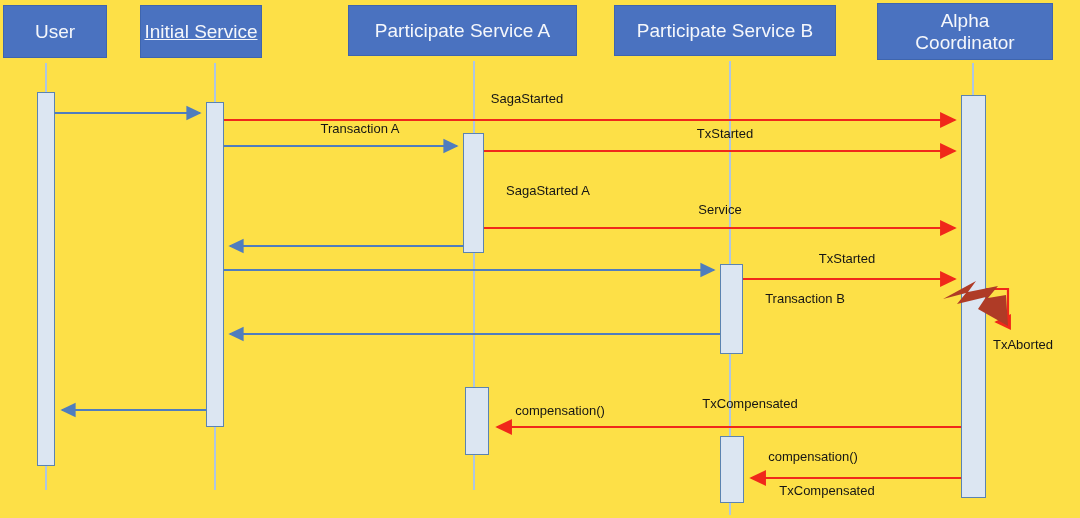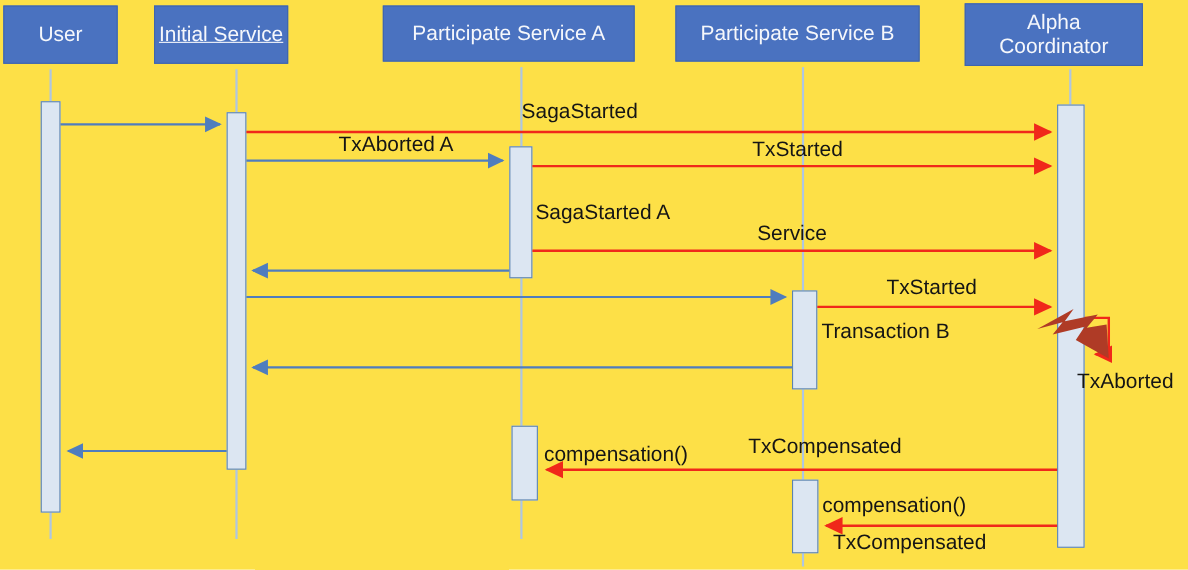--- a/index.html
+++ b/index.html
@@ -31,21 +31,21 @@
     border:1.5px solid #5b83b0;
     box-sizing:border-box;
   }
   svg.arrows{
     position:absolute;left:0;top:0;
     pointer-events:none;
   }
   .msg-label{
     position:absolute;
     color:#151515;
-    font-size:19px;
+    font-size:13px;
     white-space:nowrap;
     text-align:center;
   }
 </style>
 </head>
 <body>
 
 <div class="diagram">
 
   <div class="participant" style="left:3px;top:5px;width:104px;height:53px;">
@@ -53,21 +53,21 @@
   </div>
   <div class="participant" style="left:140px;top:5px;width:122px;height:53px;text-decoration:underline;">
     <span>Initial Service</span>
   </div>
   <div class="participant" style="left:348px;top:5px;width:229px;height:51px;align-items:center;">
     <span>Participate Service A</span>
   </div>
   <div class="participant" style="left:614px;top:5px;width:222px;height:51px;">
     <span>Participate Service B</span>
   </div>
-  <div class="participant" style="left:877px;top:3px;width:162px;height:57px;">
+  <div class="participant" style="left:877px;top:3px;width:176px;height:57px;">
     <span style="display:inline-block;width:120px;">Alpha Coordinator</span>
   </div>
 
   <div class="lifeline" style="left:45px;top:63px;height:427px;"></div>
   <div class="lifeline" style="left:214px;top:63px;height:427px;"></div>
   <div class="lifeline" style="left:473px;top:61px;height:429px;"></div>
   <div class="lifeline" style="left:729px;top:61px;height:454px;"></div>
   <div class="lifeline" style="left:972px;top:63px;height:40px;"></div>
 
   <div class="activation" style="left:37px;top:92px;width:18px;height:374px;"></div>
@@ -100,21 +100,21 @@
     <line x1="484" y1="228" x2="955" y2="228" stroke="#f0281a" stroke-width="2.2" marker-end="url(#mred)"></line>
     <line x1="743" y1="279" x2="955" y2="279" stroke="#f0281a" stroke-width="2.2" marker-end="url(#mred)"></line>
     <path d="M986,289 L1008,289 L1008,322 L996,322" fill="none" stroke="#f0281a" stroke-width="2.2" marker-end="url(#mred)"></path>
     <line x1="961" y1="427" x2="497" y2="427" stroke="#f0281a" stroke-width="2.2" marker-end="url(#mred)"></line>
     <line x1="961" y1="478" x2="751" y2="478" stroke="#f0281a" stroke-width="2.2" marker-end="url(#mred)"></line>
 
     <polygon points="943,299 976,281 968,292 998,286 988,298 1006,295 1008,326 978,309 986,297 957,304 966,293" fill="#af3b26"></polygon>
   </svg>
 
   <div class="msg-label" style="left:460px;top:91px;width:134px;">SagaStarted</div>
-  <div class="msg-label" style="left:295px;top:121px;width:130px;">TxAborted A</div>
+  <div class="msg-label" style="left:295px;top:121px;width:130px;">Transaction A</div>
   <div class="msg-label" style="left:660px;top:126px;width:130px;">TxStarted</div>
   <div class="msg-label" style="left:480px;top:183px;width:136px;">SagaStarted A</div>
   <div class="msg-label" style="left:655px;top:202px;width:130px;">Service</div>
   <div class="msg-label" style="left:782px;top:251px;width:130px;">TxStarted</div>
   <div class="msg-label" style="left:735px;top:291px;width:140px;">Transaction B</div>
   <div class="msg-label" style="left:958px;top:337px;width:130px;">TxAborted</div>
   <div class="msg-label" style="left:670px;top:396px;width:160px;">TxCompensated</div>
   <div class="msg-label" style="left:477px;top:403px;width:166px;">compensation()</div>
   <div class="msg-label" style="left:735px;top:449px;width:156px;">compensation()</div>
   <div class="msg-label" style="left:746px;top:483px;width:162px;">TxCompensated</div>

